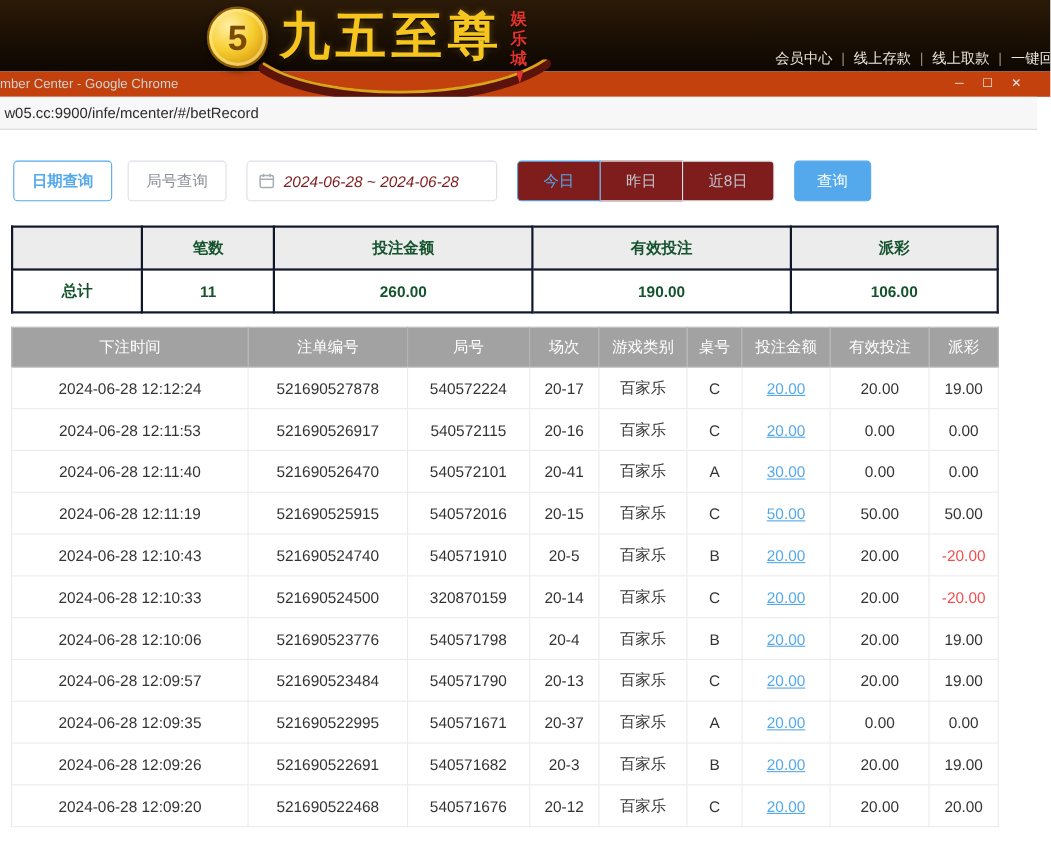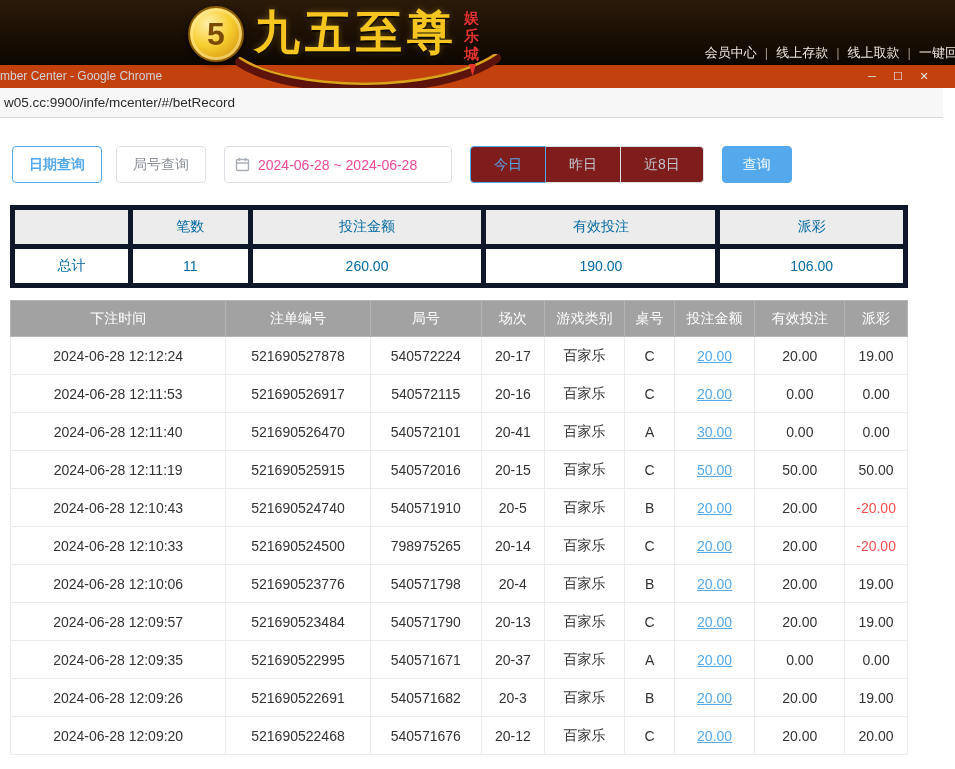--- a/index.html
+++ b/index.html
@@ -64,35 +64,35 @@
   }
   .btn.outline-blue { border-color:var(--accent,#54a9ec); color:var(--accent,#54a9ec); font-weight:bold; }
   .btn.solid-blue { background:var(--accent,#54a9ec); border-color:var(--accent,#54a9ec); color:#fff; padding:0 20px; }
   .mr12 { margin-right:14px; } .mr18 { margin-right:18px; }
 
   .date-input {
     height:37px; width:228px; border:1px solid #dcdfe6; border-radius:4px; background:#fff;
     display:flex; align-items:center; padding:0 10px; cursor:pointer;
   }
   .cal-icon { display:flex; margin-right:8px; }
-  .date-text { font-size:14px; color:#ec4899; }
+  .date-text { font-size:14px; color:#7f1d1d;font-style:italic; }
 
   .btn-group { display:flex; }
   .btn-group .grp {
     height:37px; padding:0 23px; background:#7f1d1d; border:1px solid #dcdfe6;
     font-size:14px; color:#c0c4cc; cursor:pointer; margin-left:-1px;
   }
   .btn-group .grp:first-child { border-radius:4px 0 0 4px; margin-left:0; }
   .btn-group .grp:last-child { border-radius:0 4px 4px 0; }
   .btn-group .grp.active { border-color:var(--accent,#54a9ec); color:var(--accent,#54a9ec); position:relative; z-index:1; }
 
   table { border-collapse:collapse; table-layout:fixed; }
   .summary { width:898px; margin:22px 0 0 10px; }
   .summary th, .summary td {
-    height:39px; border:5px solid #0f172a; text-align:center; font-size:14px; color:#0369a1; font-weight:normal;
+    height:39px; border:2px solid #0f172a; text-align:center; font-size:14px; color:#14532d; font-weight:bold;
   }
   .summary thead th { background:#ececec; }
 
   .records { width:898px; margin:12px 0 0 10px; }
   .records th {
     height:36px; background:#a2a2a2; color:#fff; font-size:14px; font-weight:normal;
     border:1px solid #b5b5b5; text-align:center;
   }
   .records td {
     height:38px; border:1px solid #ebebeb; text-align:center; font-size:14px; color:#333;
@@ -265,21 +265,21 @@
             <td>20-5</td>
             <td>百家乐</td>
             <td>B</td>
             <td><a class="bet-link">20.00</a></td>
             <td>20.00</td>
             <td class="neg">-20.00</td>
           </tr>
           <tr>
             <td>2024-06-28 12:10:33</td>
             <td>521690524500</td>
-            <td>798975265</td>
+            <td>320870159</td>
             <td>20-14</td>
             <td>百家乐</td>
             <td>C</td>
             <td><a class="bet-link">20.00</a></td>
             <td>20.00</td>
             <td class="neg">-20.00</td>
           </tr>
           <tr>
             <td>2024-06-28 12:10:06</td>
             <td>521690523776</td>

